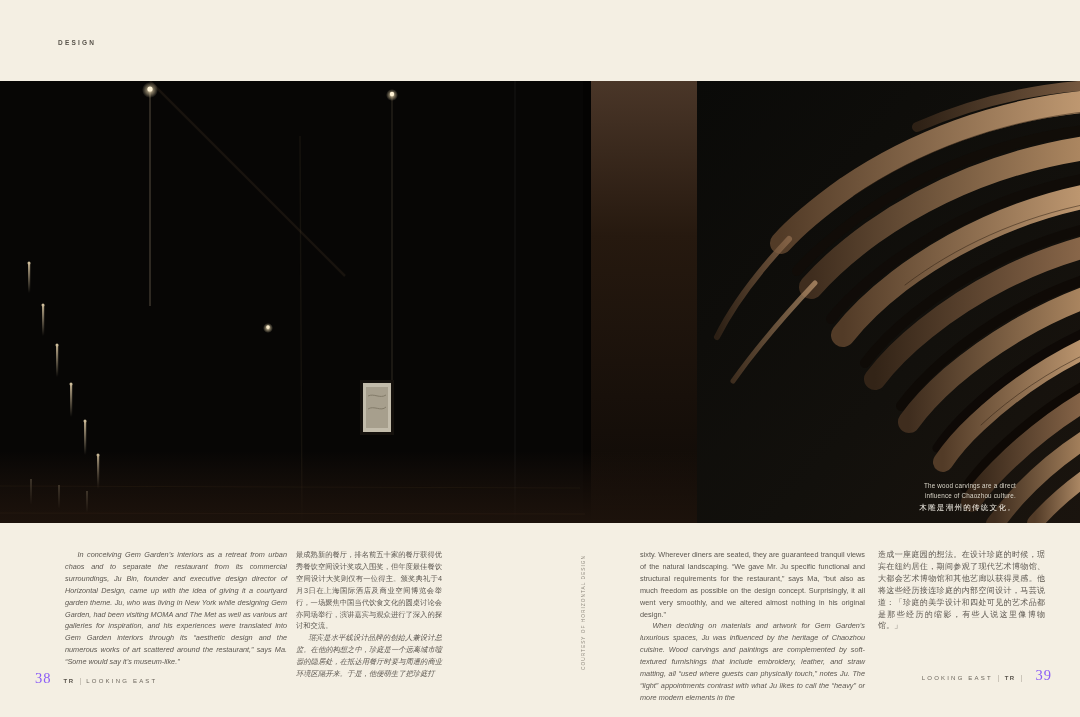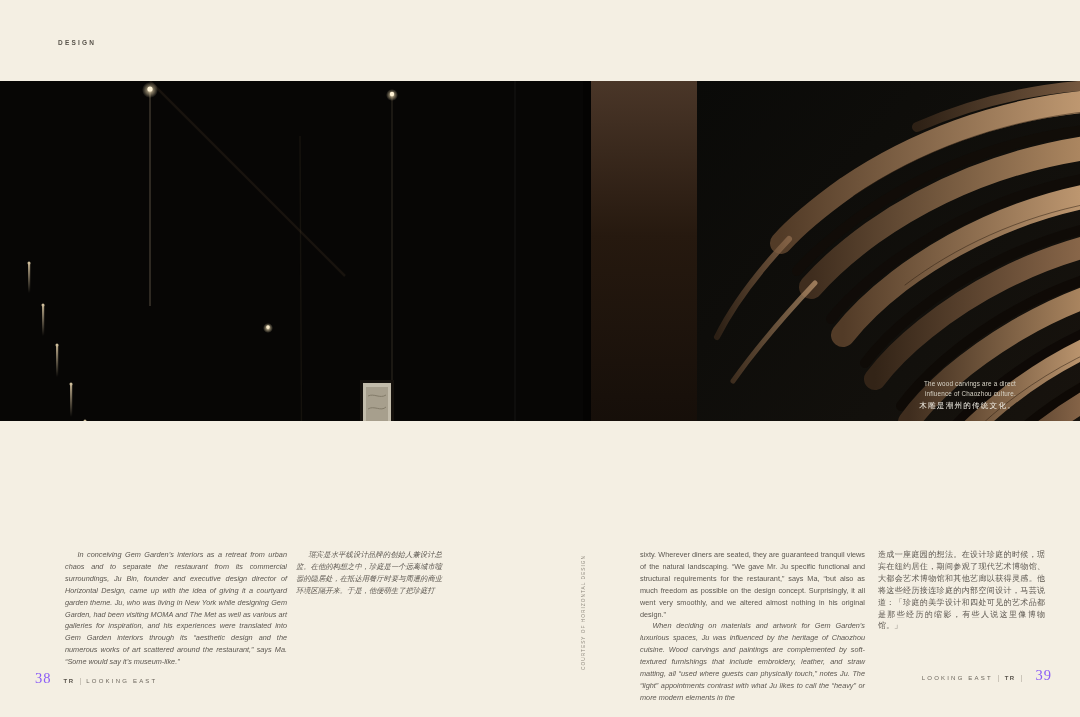--- a/index.html
+++ b/index.html
@@ -9,21 +9,21 @@
     font-family:"Liberation Sans",sans-serif;
     color:#58534b;
   }
   .abs{position:absolute;}
   
   .section-label{
     left:58px;top:39px;font-size:6.5px;letter-spacing:2.2px;
     color:#57524a;font-weight:bold;
   }
   
-  .photo{top:81px;height:340px;overflow:hidden;background:#a16207;}
+  .photo{top:81px;height:442px;overflow:hidden;background:#a16207;}
   .photo-left{left:0;width:697px;}
   .photo-right{left:697px;width:383px;}
   .photo svg{display:block;}
   
   .photo-caption{
     position:absolute;right:64px;bottom:10px;text-align:right;
     color:#d9d5c8;font-size:6.3px;line-height:9.6px;letter-spacing:.2px;
   }
   .caption-zh{font-size:7.6px;color:#f4f1e8;margin-top:3px;letter-spacing:1.2px;}
   
@@ -179,20 +179,21 @@
     <div class="caption-zh">木雕是潮州的传统文化。</div>
   </div>
 </div>
 
 <div class="abs credit-vertical">COURTESY OF HORIZONTAL DESIGN</div>
 
 <div class="abs col col-en col1">
   <p class="indent">In conceiving Gem Garden’s interiors as a retreat from urban chaos and to separate the restaurant from its commercial surroundings, Ju Bin, founder and executive design director of Horizontal Design, came up with the idea of giving it a courtyard garden theme. Ju, who was living in New York while designing Gem Garden, had been visiting MOMA and The Met as well as various art galleries for inspiration, and his experiences were translated into Gem Garden interiors through its “aesthetic design and the numerous works of art scattered around the restaurant,” says Ma. “Some would say it’s museum-like.”</p>
 </div>
 <div class="abs col col-zh col2">
+  <p>最成熟新的餐厅，排名前五十家的餐厅获得优秀餐饮空间设计奖或入围奖，但年度最佳餐饮空间设计大奖则仅有一位得主。颁奖典礼于4月3日在上海国际酒店及商业空间博览会举行，一场聚焦中国当代饮食文化的圆桌讨论会亦同场举行，演讲嘉宾与观众进行了深入的探讨和交流。</p>
   <p class="indent">琚宾是水平线设计品牌的创始人兼设计总监。在他的构想之中，珍庭是一个远离城市喧嚣的隐居处，在抵达用餐厅时要与周遭的商业环境区隔开来。于是，他便萌生了把珍庭打</p>
 </div>
 <div class="abs col col-en col3">
   <p>sixty. Wherever diners are seated, they are guaranteed tranquil views of the natural landscaping. “We gave Mr. Ju specific functional and structural requirements for the restaurant,” says Ma, “but also as much freedom as possible on the design concept. Surprisingly, it all went very smoothly, and we altered almost nothing in his original design.”</p>
   <p class="indent">When deciding on materials and artwork for Gem Garden’s luxurious spaces, Ju was influenced by the heritage of Chaozhou cuisine. Wood carvings and paintings are complemented by soft-textured furnishings that include embroidery, leather, and straw matting, all “used where guests can physically touch,” notes Ju. The “light” appointments contrast with what Ju likes to call the “heavy” or more modern elements in the</p>
 </div>
 <div class="abs col col-zh col4">
   <p>造成一座庭园的想法。在设计珍庭的时候，琚宾在纽约居住，期间参观了现代艺术博物馆、大都会艺术博物馆和其他艺廊以获得灵感。他将这些经历接连珍庭的内部空间设计，马芸说道：「珍庭的美学设计和四处可见的艺术品都是那些经历的缩影，有些人说这里像博物馆。」</p>
 </div>
 

